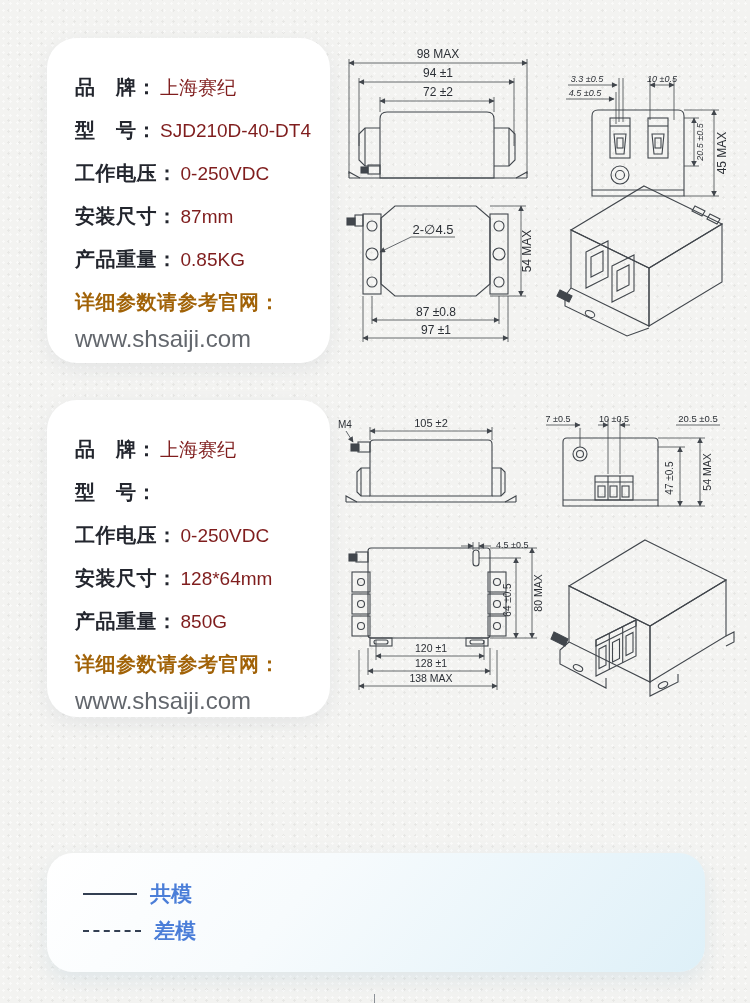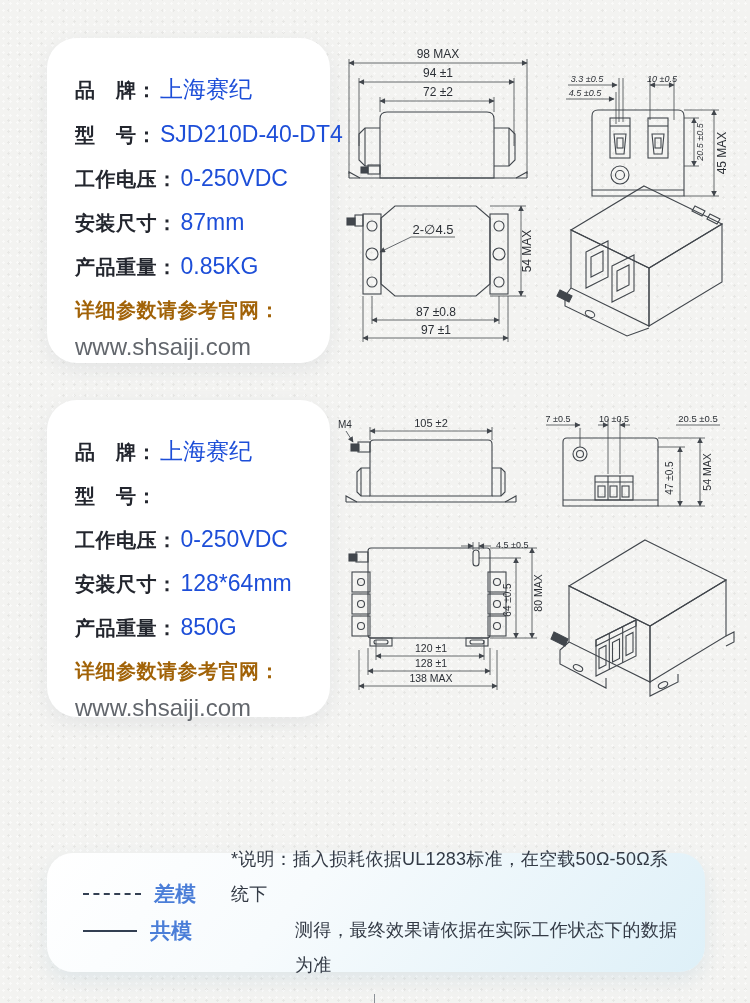--- a/index.html
+++ b/index.html
@@ -15,21 +15,21 @@
   }
   .spec-card{
     position:absolute;left:47px;width:283px;background:#fff;border-radius:30px;
     padding:36px 30px 0 28px;box-sizing:border-box;
     box-shadow:0 6px 18px rgba(160,165,175,.18);
   }
   .card1{top:38px;height:325px;}
   .card2{top:400px;height:317px;}
   .spec-row{display:flex;align-items:baseline;margin-bottom:16px;}
   .spec-label{font-weight:bold;color:#23262e;font-size:20px;white-space:nowrap;letter-spacing:.5px;}
-  .spec-value{color:#1d4ed8;font-size:23px;margin-left:3px;white-space:nowrap;}
+  .spec-value{color:#7f1d1d;font-size:19px;margin-left:3px;white-space:nowrap;}
   .site-label{font-weight:bold;color:#a16207;font-size:20px;margin-top:4px;letter-spacing:.5px;}
   .site-url{color:#63676d;font-size:24px;margin-top:9px;}
   .drawing{position:absolute;}
   .drawing svg{display:block;}
   .dimtext{fill:#2c3036;}
   .insertion-btn{position:absolute;left:268px;top:770px;width:214px;height:50px;cursor:pointer;}
   .insertion-btn svg{display:block;filter:drop-shadow(0 5px 7px rgba(108,128,198,.45));}
   .legend-card{
     position:absolute;left:47px;top:853px;width:658px;height:119px;border-radius:26px;
     background:linear-gradient(130deg,#ffffff 0%,#f7fbfd 38%,#def0f8 100%);
@@ -393,28 +393,24 @@
         <ellipse cx="115" cy="151" rx="5" ry="2.8" transform="rotate(-26 115 151)"></ellipse>
         <path d="M178,102 L186,98 L186,108 L178,112"></path>
       </g>
     </svg>
   </div>
 
 
   <section class="legend-card">
     <div class="legend-col">
       <div class="legend-row">
+        <span class="line-solid"></span>
+        <span class="legend-text">共模</span>
+      </div>
+      <div class="legend-row">
         <span class="line-dashed"></span>
         <span class="legend-text">差模</span>
       </div>
-      <div class="legend-row">
-        <span class="line-solid"></span>
-        <span class="legend-text">共模</span>
-      </div>
-    </div>
-    <div class="note">
-      <div>*说明：插入损耗依据UL1283标准，在空载50Ω-50Ω系统下</div>
-      <div class="note-l2">测得，最终效果请依据在实际工作状态下的数据为准</div>
     </div>
   </section>
 
   <div class="bottom-tick"></div>
 </div>
 
 </body></html>

